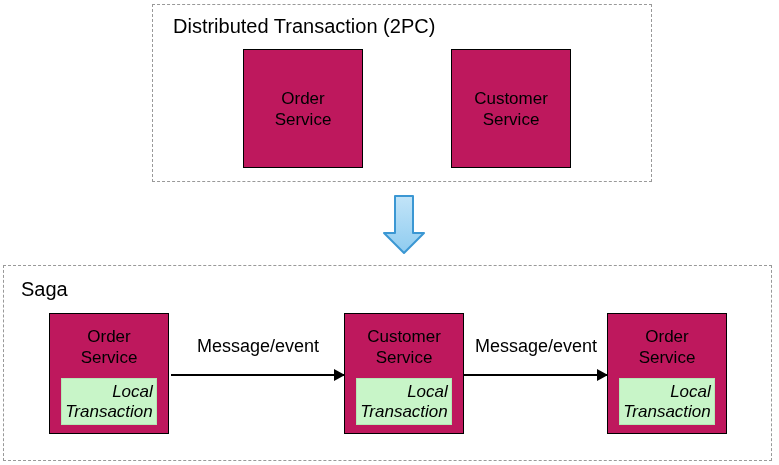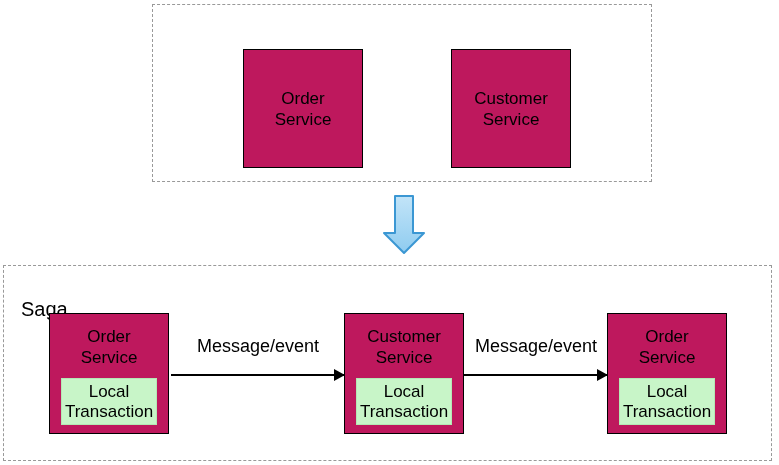--- a/index.html
+++ b/index.html
@@ -56,23 +56,24 @@
     position:absolute;
     left:50%;
     transform:translateX(-50%);
     width:96px;height:47px;
     top:64px;
     background:var(--local-transaction-fill);
     border:1px solid var(--local-transaction-border);
     display:flex;
     align-items:center;
     justify-content:center;
-    text-align:center;
+    text-align:right;
     font-size:17px;
     line-height:20px;
+    font-style:italic;
   }
   .msg-arrow{
     position:absolute;
     height:2px;
     background:var(--solid-border);
   }
   .msg-arrow .head{
     position:absolute;
     right:-1px;
     top:-5px;
@@ -94,35 +95,36 @@
     left:382px;top:194px;
   }
 
   
   #twopc-section{left:152px;top:4px;width:500px;height:178px;}
   #twopc-title{left:20px;top:9px;}
   #twopc-box-order{left:90px;top:44px;width:120px;height:119px;}
   #twopc-box-customer{left:298px;top:44px;width:120px;height:119px;}
 
   #saga-section{left:3px;top:265px;width:769px;height:196px;}
-  #saga-title{left:17px;top:11px;margin-top:20px;}
+  #saga-title{left:17px;top:11px;}
   #saga-box-1{left:45px;top:47px;width:120px;height:121px;}
   #saga-box-2{left:340px;top:47px;width:120px;height:121px;}
   #saga-box-3{left:603px;top:47px;width:120px;height:121px;}
   #saga-arrow-1{left:167px;top:108px;width:173px;}
   #saga-arrow-2{left:460px;top:108px;width:143px;}
   #saga-arrow-label-1{left:164px;top:70px;}
   #saga-arrow-label-2{left:442px;top:70px;}
 </style>
 </head>
 <body>
 
 <div class="canvas">
 
   <div id="twopc-section" class="dashed-container">
+    <div id="twopc-title" class="section-title">Distributed Transaction (2PC)</div>
 
     <div id="twopc-box-order" class="service-box twopc-box">
       <div class="label">
         <span>Order</span><br>
         <span>Service</span>
       </div>
     </div>
 
     <div id="twopc-box-customer" class="service-box twopc-box">
       <div class="label">

